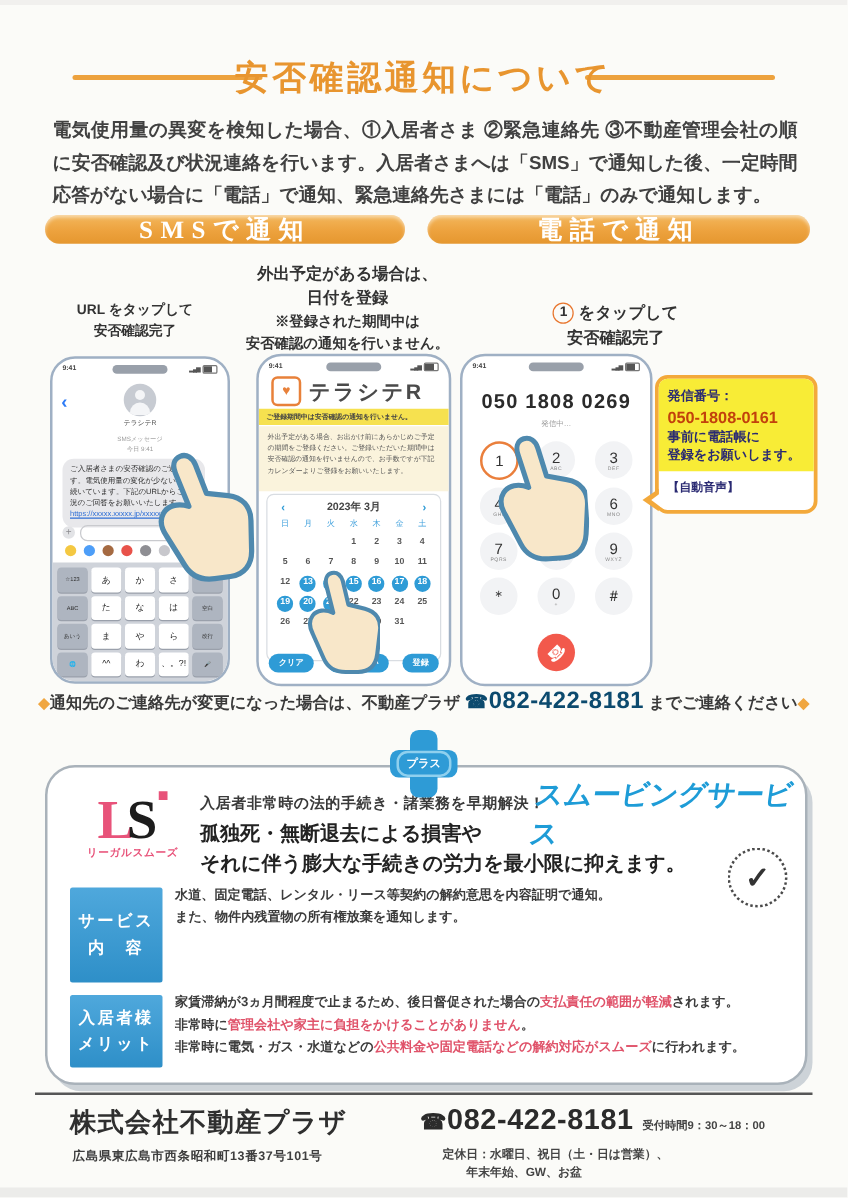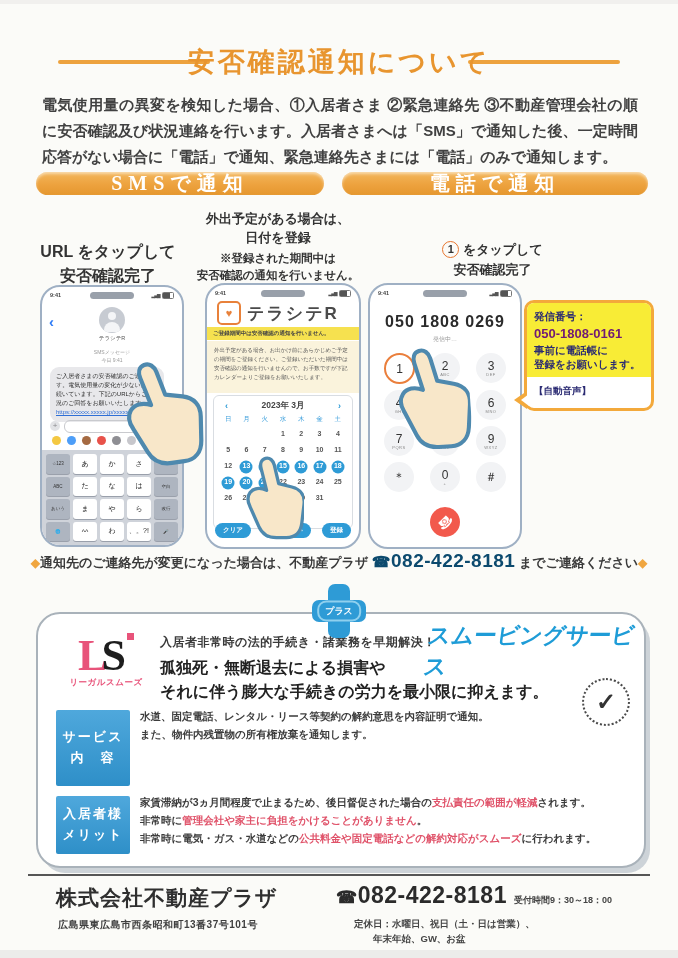--- a/index.html
+++ b/index.html
@@ -63,21 +63,21 @@
   .dial-num{font-size:12px;color:#333;line-height:1;}
   .dial-let{font-size:4px;color:#888;letter-spacing:.5px;}
   .end-call{position:absolute;top:222px;left:50%;transform:translateX(-50%);width:30px;height:30px;border-radius:50%;background:#f2594c;color:#fff;display:flex;align-items:center;justify-content:center;font-size:13px;}
   .end-call span{transform:rotate(135deg);}
   
   .callout{left:524px;top:300px;width:124px;background:#fff;border:3px solid #f3a93b;border-radius:10px;z-index:3;}
   .callout .tail-o{position:absolute;left:-13px;top:88px;width:0;height:0;border-top:9px solid transparent;border-bottom:9px solid transparent;border-right:13px solid #f3a93b;}
   .callout .tail-i{position:absolute;left:-6px;top:91px;width:0;height:0;border-top:6px solid transparent;border-bottom:6px solid transparent;border-right:8px solid #fff;}
   .callout-yellow{background:#f8ec36;padding:7px 7px 6px;border-radius:7px 7px 0 0;}
   .co-label{font-size:10.5px;font-weight:bold;color:#2a2a72;}
-  .co-number{font-size:13px;font-weight:bold;color:#701a75;letter-spacing:0;margin:2px 0;}
+  .co-number{font-size:13px;font-weight:bold;color:#c2410c;letter-spacing:0;margin:2px 0;}
   .co-note{font-size:10.5px;font-weight:bold;color:#2a2a72;line-height:1.35;}
   .callout-white{padding:7px 7px 9px;font-size:9.5px;font-weight:bold;color:#2a2a72;line-height:1.55;}
   
   .hand{z-index:5;pointer-events:none;}
   
   .contact-line{top:550px;left:0;width:678px;text-align:center;font-size:13px;font-weight:bold;color:#3a3a3a;}
   .contact-line .dia{color:#f0a640;font-size:12px;}
   .contact-line .big-phone{font-size:19px;letter-spacing:.5px;color:#0c4a6e;}
   .contact-line .ph-glyph{font-size:15px;}
   
@@ -116,21 +116,21 @@
 <div class="abs scan-edge-top"></div>
 
 <div class="abs title-line" style="left:58px;width:152px;"></div>
 <div class="abs title-line" style="left:468px;width:152px;"></div>
 <div class="abs page-title">安否確認通知について</div>
 <div class="abs intro">電気使用量の異変を検知した場合、①入居者さま ②緊急連絡先 ③不動産管理会社の順に安否確認及び状況連絡を行います。入居者さまへは「SMS」で通知した後、一定時間応答がない場合に「電話」で通知、緊急連絡先さまには「電話」のみで通知します。</div>
 
 <div class="abs banner" style="left:36px;width:288px;">SMSで通知</div>
 <div class="abs banner" style="left:342px;width:306px;">電話で通知</div>
 
-<div class="abs caption pre" style="left:38px;top:240px;width:140px;font-size:16px;line-height:1.5;">URL をタップして
+<div class="abs caption pre" style="left:38px;top:240px;width:140px;font-size:11px;line-height:1.5;">URL をタップして
 安否確認完了</div>
 <div class="abs caption" style="left:182px;top:210px;width:192px;">
   <div class="pre" style="font-size:13px;line-height:1.45;">外出予定がある場合は、
 日付を登録</div>
   <div class="pre" style="font-size:11.5px;line-height:1.5;margin-top:2px;">※登録された期間中は
 安否確認の通知を行いません。</div>
 </div>
 <div class="abs caption" style="left:420px;top:240px;width:145px;font-size:13px;line-height:1.5;"><span class="circled-one">1</span><span class="pre"> をタップして
 安否確認完了</span></div>
 

